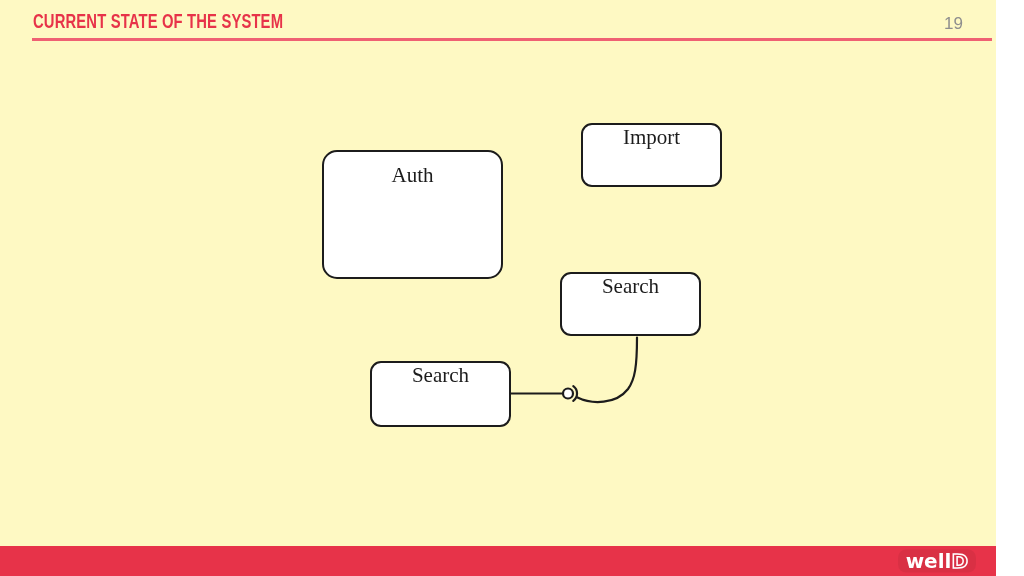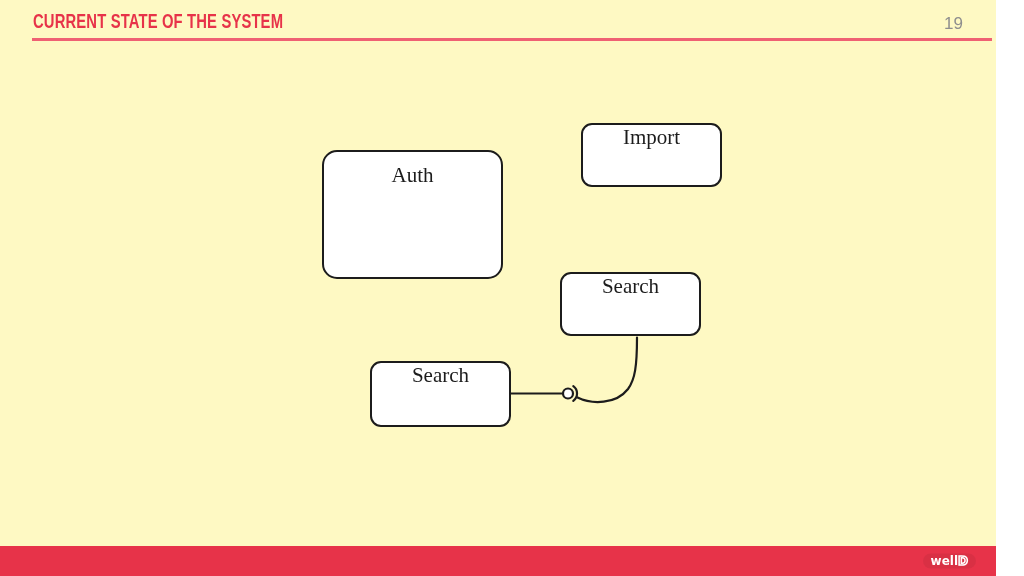--- a/index.html
+++ b/index.html
@@ -88,21 +88,21 @@
   .welld-logo {
     position: absolute;
     right: 20px;
     top: 50%;
     transform: translateY(-50%);
     padding: 1px 8px 2px 8px;
     border-radius: 8px;
     background: rgba(0,0,0,0.06);
     font-family: "DejaVu Sans", sans-serif;
     font-weight: 700;
-    font-size: 12px;
+    font-size: 20px;
     color: #ffffff;
     line-height: 1;
   }
   .logo-d {
     color: rgba(255,255,255,0);
     -webkit-text-stroke: 1.5px #ffffff;
   }
 </style>
 </head>
 <body>

